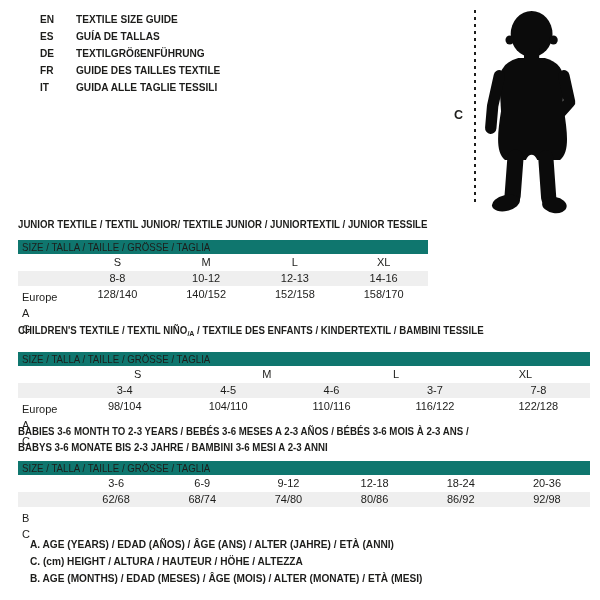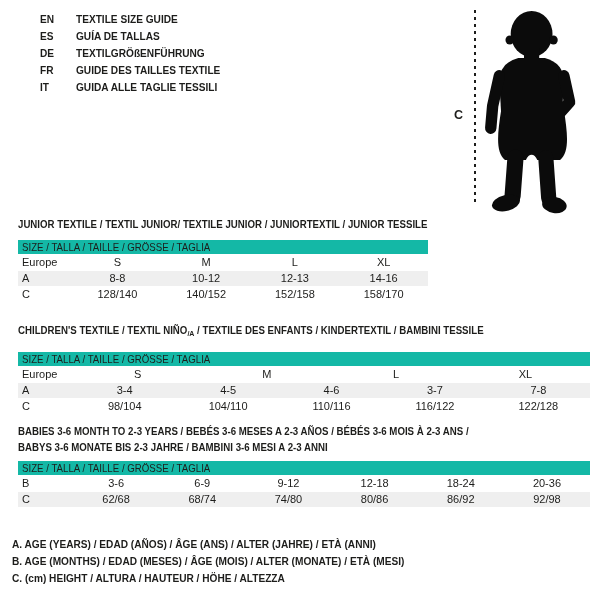--- a/index.html
+++ b/index.html
@@ -34,36 +34,36 @@
   .sec-children { top: 324px; width: 572px; }
   .sec-babies   { top: 423px; width: 572px; }
   .section-title { font-weight: bold; font-size: 11px; line-height: 13px; }
   .sec-babies .section-title { line-height: 16px; }
   .subscript { font-size: 8px; vertical-align: -2px; }
   .sec-junior   .tbl { margin-top: 9px; }
   .sec-children .tbl { margin-top: 12px; }
   .sec-babies   .tbl { margin-top: 6px; }
   .tbl-head {
     height: 14px; line-height: 14px;
-    background: #14b8a6;
+    background: #0f766e;
     font-size: 11px;
     padding-left: 4px;
     margin-bottom: 1px;
   }
   .tbl-row {
     display: flex;
     height: 15px; line-height: 15px;
     font-size: 11px;
     margin-bottom: 1px;
   }
   .tbl-row.stripe { background: #efefef; }
-  .cell-label { width: 55px; flex: 0 0 55px; padding-left: 4px; box-sizing: border-box; }
+  .cell-label { width: 55px; flex: 0 0 55px; padding-left: 4px; box-sizing: border-box; margin-top: 35px; }
   .cell { flex: 1; text-align: center; }
   
-  .footnotes { position: absolute; top: 536px; left: 12px; }
+  .footnotes { position: absolute; top: 536px; left: 30px; }
   .footnote { font-weight: bold; font-size: 11.5px; line-height: 17px; }
 </style>
 </head>
 <body>
 
 <div class="lang-block">
   <div class="lang-row">
     <span class="lang-code"><span class="cond">EN</span></span>
     <span class="cond">TEXTILE SIZE GUIDE</span>
   </div>
@@ -197,15 +197,15 @@
       <span class="cell">74/80</span>
       <span class="cell">80/86</span>
       <span class="cell">86/92</span>
       <span class="cell">92/98</span>
     </div>
   </div>
 </div>
 
 <div class="footnotes">
   <div class="footnote"><span class="cond">A. AGE (YEARS) / EDAD (AÑOS) / ÂGE (ANS) / ALTER (JAHRE) / ETÀ (ANNI)</span></div>
+  <div class="footnote"><span class="cond">C. (cm) HEIGHT / ALTURA / HAUTEUR / HÖHE / ALTEZZA</span></div>
   <div class="footnote"><span class="cond">B. AGE (MONTHS) / EDAD (MESES) / ÂGE (MOIS) / ALTER (MONATE) / ETÀ (MESI)</span></div>
-  <div class="footnote"><span class="cond">C. (cm) HEIGHT / ALTURA / HAUTEUR / HÖHE / ALTEZZA</span></div>
 </div>
 
 </body></html>

